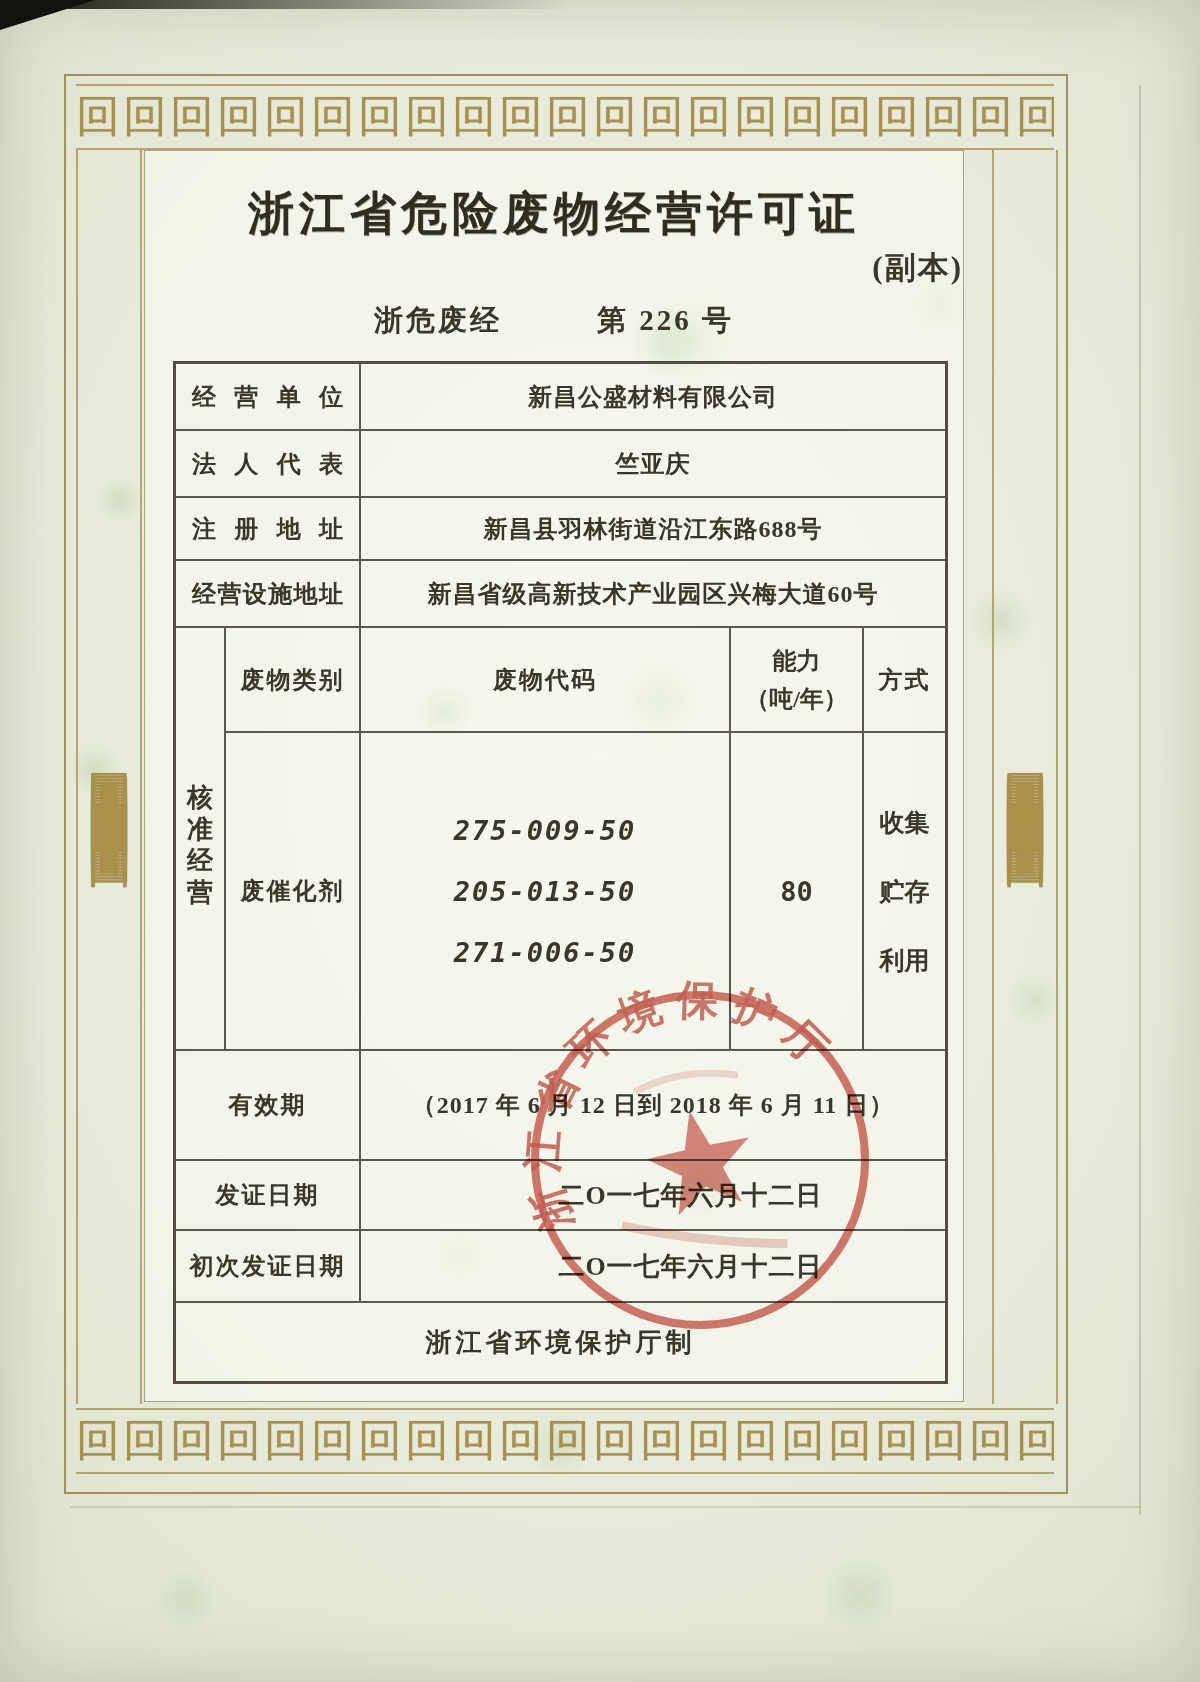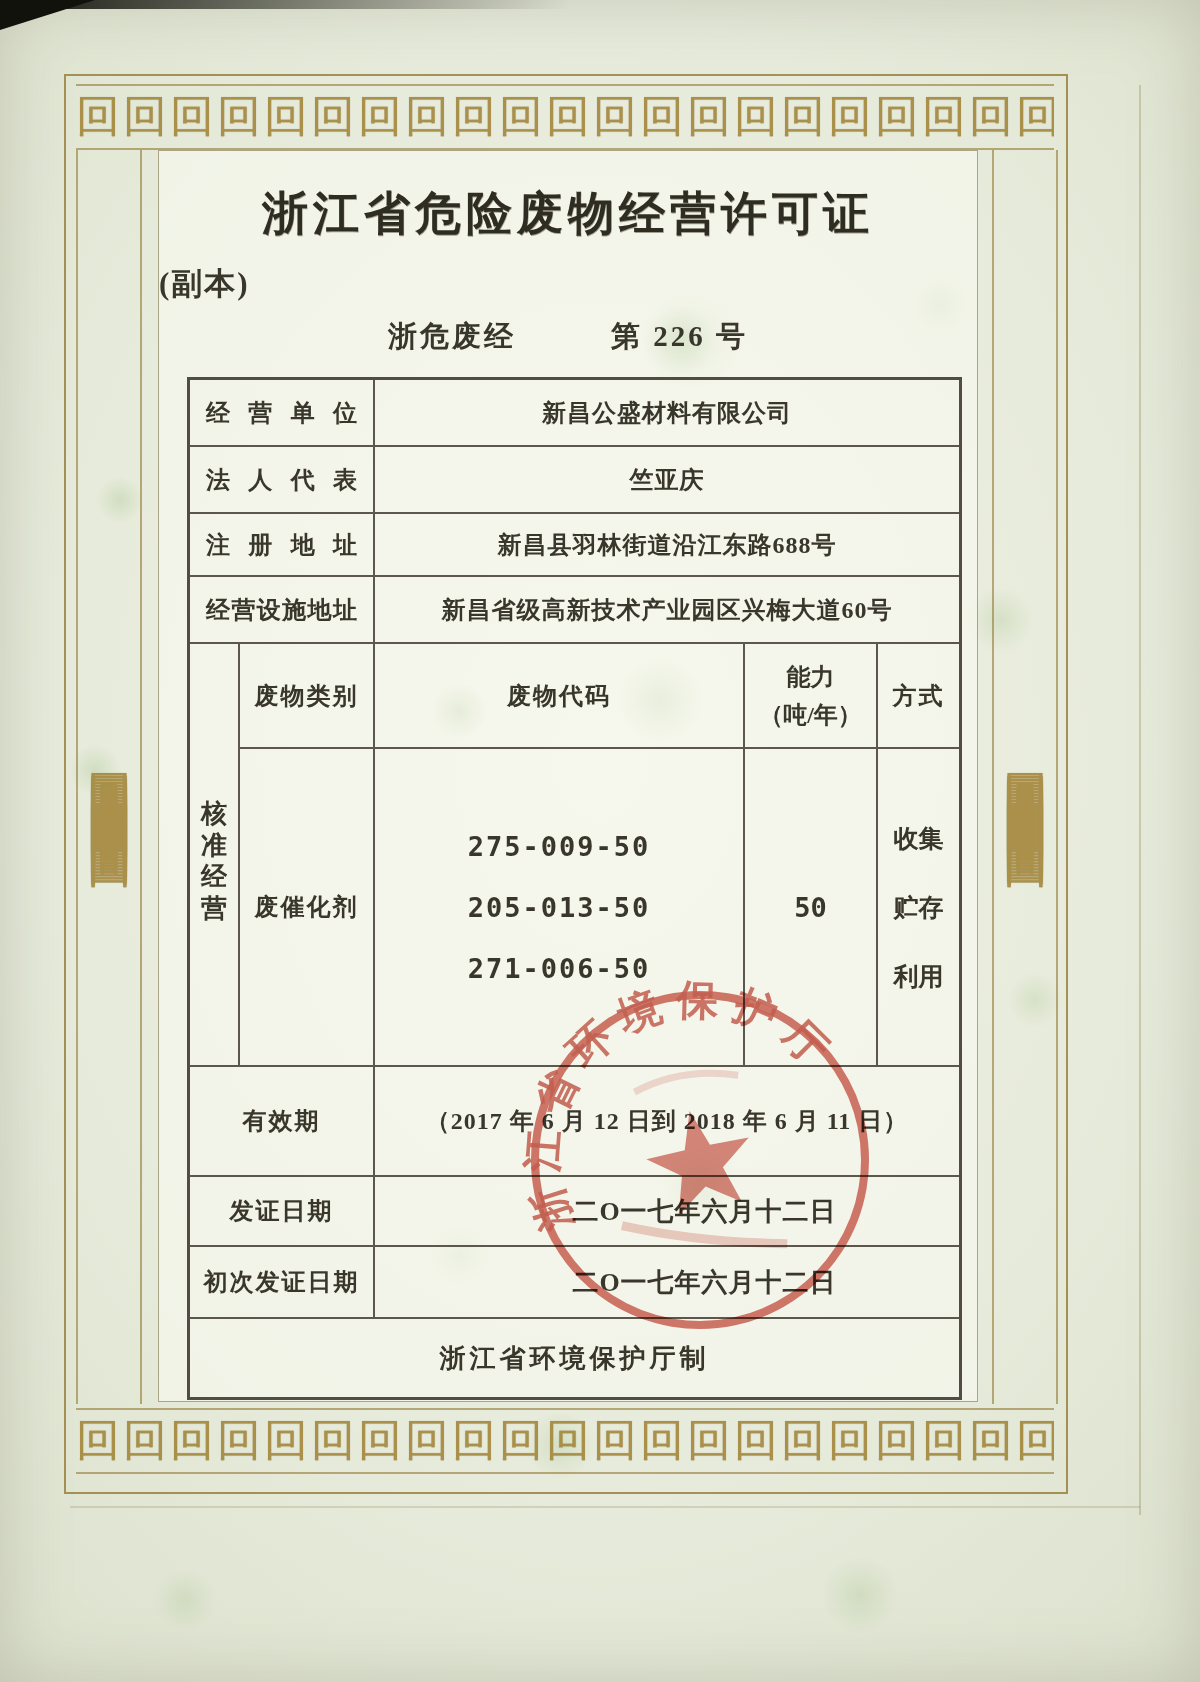--- a/index.html
+++ b/index.html
@@ -47,31 +47,31 @@
   .fret-top{top:84px;}
   .fret-bottom{top:1408px;}
   .fret-v{top:150px;height:1254px;width:62px;font-size:44px;
     writing-mode:vertical-rl;letter-spacing:3px;line-height:60px;text-align:center;white-space:nowrap;
     border-left:2px solid rgba(153,128,62,.7);border-right:2px solid rgba(153,128,62,.7);}
   .fret-left{left:76px;}
   .fret-right{left:992px;}
 
   
   .sheet{
-    position:absolute;left:158px;top:150px;width:820px;height:1252px;
+    position:absolute;left:144px;top:150px;width:820px;height:1252px;
     background:
       radial-gradient(circle 50px at 520px 190px, rgba(140,180,115,.16), rgba(140,180,115,0) 70%),
       radial-gradient(circle 40px at 300px 560px, rgba(140,180,115,.14), rgba(140,180,115,0) 70%),
       rgba(251,252,244,.55);
     border:1px solid rgba(110,100,55,.55);
     box-sizing:border-box;
   }
   .title{margin-top:32px;text-align:center;font-size:46px;font-weight:bold;
     letter-spacing:5px;color:#2f2c22;text-shadow:.6px .6px 0 rgba(60,55,40,.45);}
-  .subtitle{margin-top:18px;text-align:left;font-size:31px;font-weight:bold;letter-spacing:2px;}
+  .subtitle{margin-top:2px;text-align:right;font-size:31px;font-weight:bold;letter-spacing:2px;}
   .license-line{margin-top:12px;display:flex;justify-content:center;gap:95px;
     font-size:29px;font-weight:bold;letter-spacing:3px;}
 
   
   .cert-table{
     margin-top:20px;margin-left:28px;width:775px;
     border:3px solid rgba(58,53,42,.88);box-sizing:border-box;
     font-size:24px;
   }
   .cell{box-sizing:border-box;display:flex;align-items:center;justify-content:center;}
@@ -90,21 +90,21 @@
   .appr-rest{flex:1;display:flex;flex-direction:column;}
   .appr-header{display:flex;height:105px;flex:0 0 105px;}
   .appr-data{display:flex;flex:1;}
   .col-cat{width:135px;flex:0 0 135px;}
   .col-code{width:370px;flex:0 0 370px;}
   .col-cap{width:133px;flex:0 0 133px;}
   .col-method{flex:1;}
   .cap-head{flex-direction:column;gap:6px;font-weight:600;}
   .codes{display:flex;flex-direction:column;gap:30px;align-items:center;
     font-family:"DejaVu Sans Mono","Liberation Mono",monospace;
-    font-size:27px;font-weight:bold;letter-spacing:2px;}
+    font-size:27px;font-weight:bold;letter-spacing:2px;font-style:italic;}
   .methods{display:flex;flex-direction:column;gap:36px;align-items:center;font-weight:600;font-size:25px;}
   .cap-value{font-family:"DejaVu Sans Mono","Liberation Mono",monospace;font-weight:bold;font-size:27px;}
 
   .validity-value{font-size:24px;}
   .date-value{padding-left:75px;font-size:26px;}
   .footer-row{height:78px;}
   .footer-text{font-weight:600;font-size:26px;letter-spacing:4px;}
 
   
   .seal{position:absolute;left:500px;top:960px;width:400px;height:400px;
@@ -180,21 +180,21 @@
           </div>
           <div class="appr-data">
             <div class="cell col-cat b-r b-b compact-label">废催化剂</div>
             <div class="cell col-code b-r b-b">
               <div class="codes">
                 <span>275-009-50</span>
                 <span>205-013-50</span>
                 <span>271-006-50</span>
               </div>
             </div>
-            <div class="cell col-cap b-r b-b cap-value">50</div>
+            <div class="cell col-cap b-r b-b cap-value">80</div>
             <div class="cell col-method b-b">
               <div class="methods">
                 <span>收集</span>
                 <span>贮存</span>
                 <span>利用</span>
               </div>
             </div>
           </div>
         </div>
       </div>

